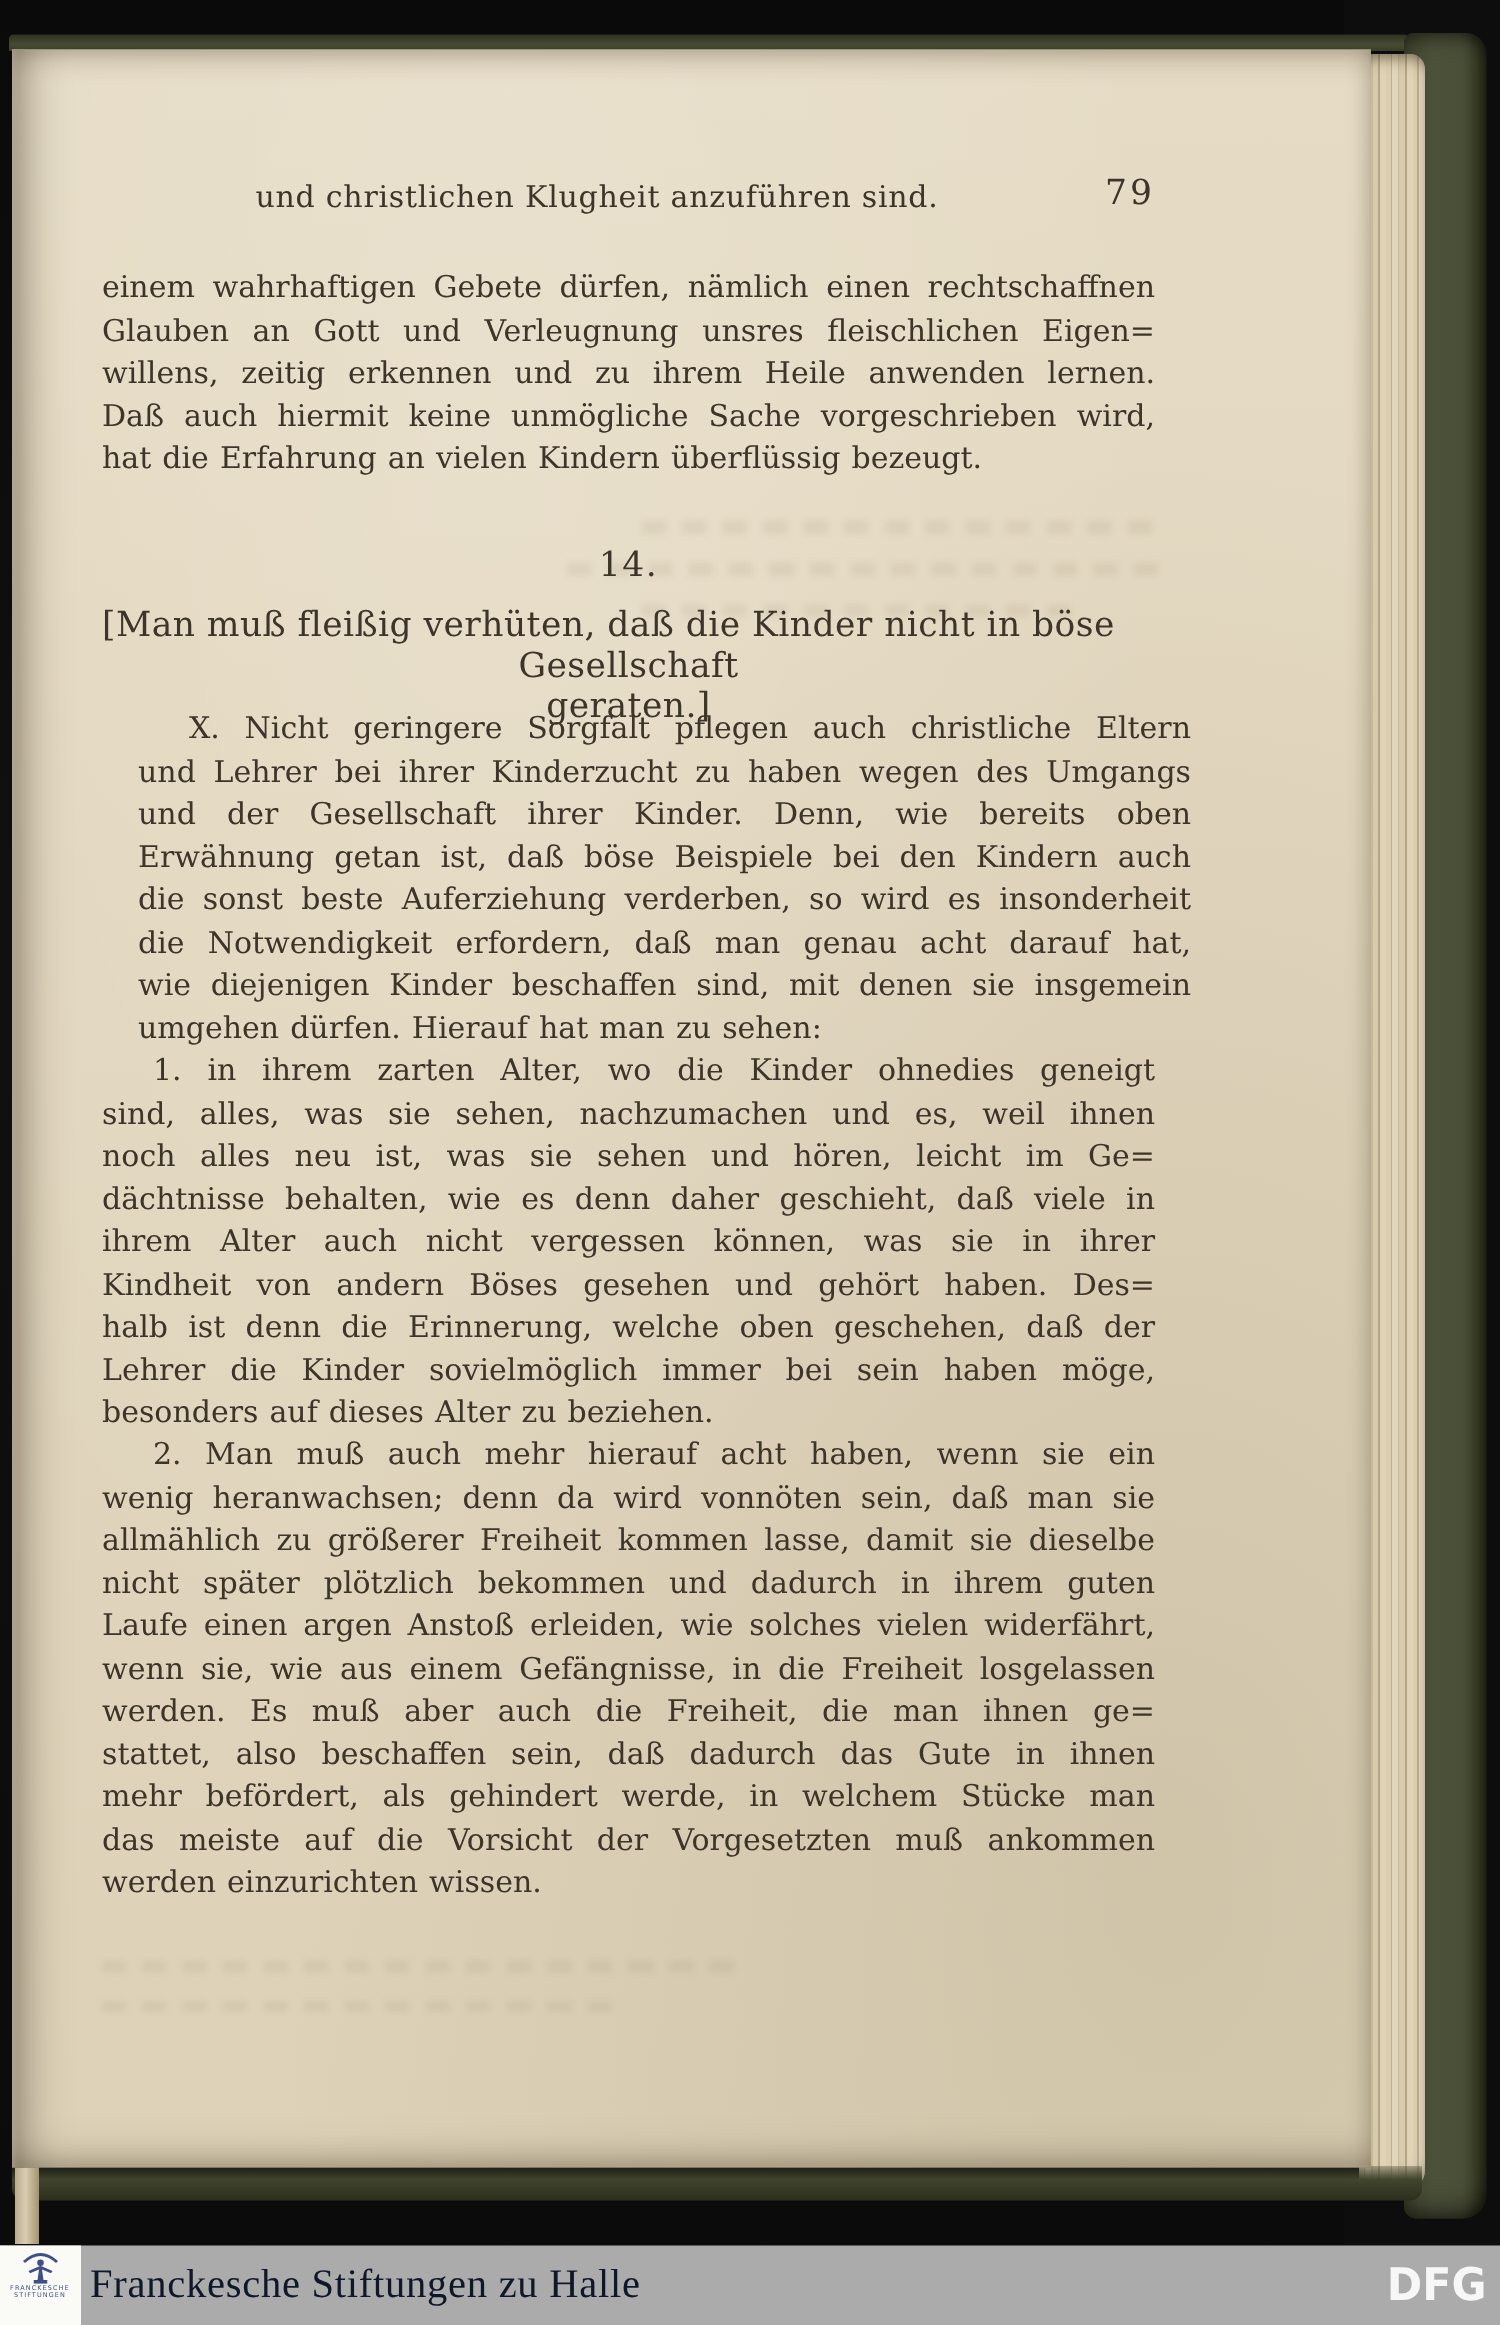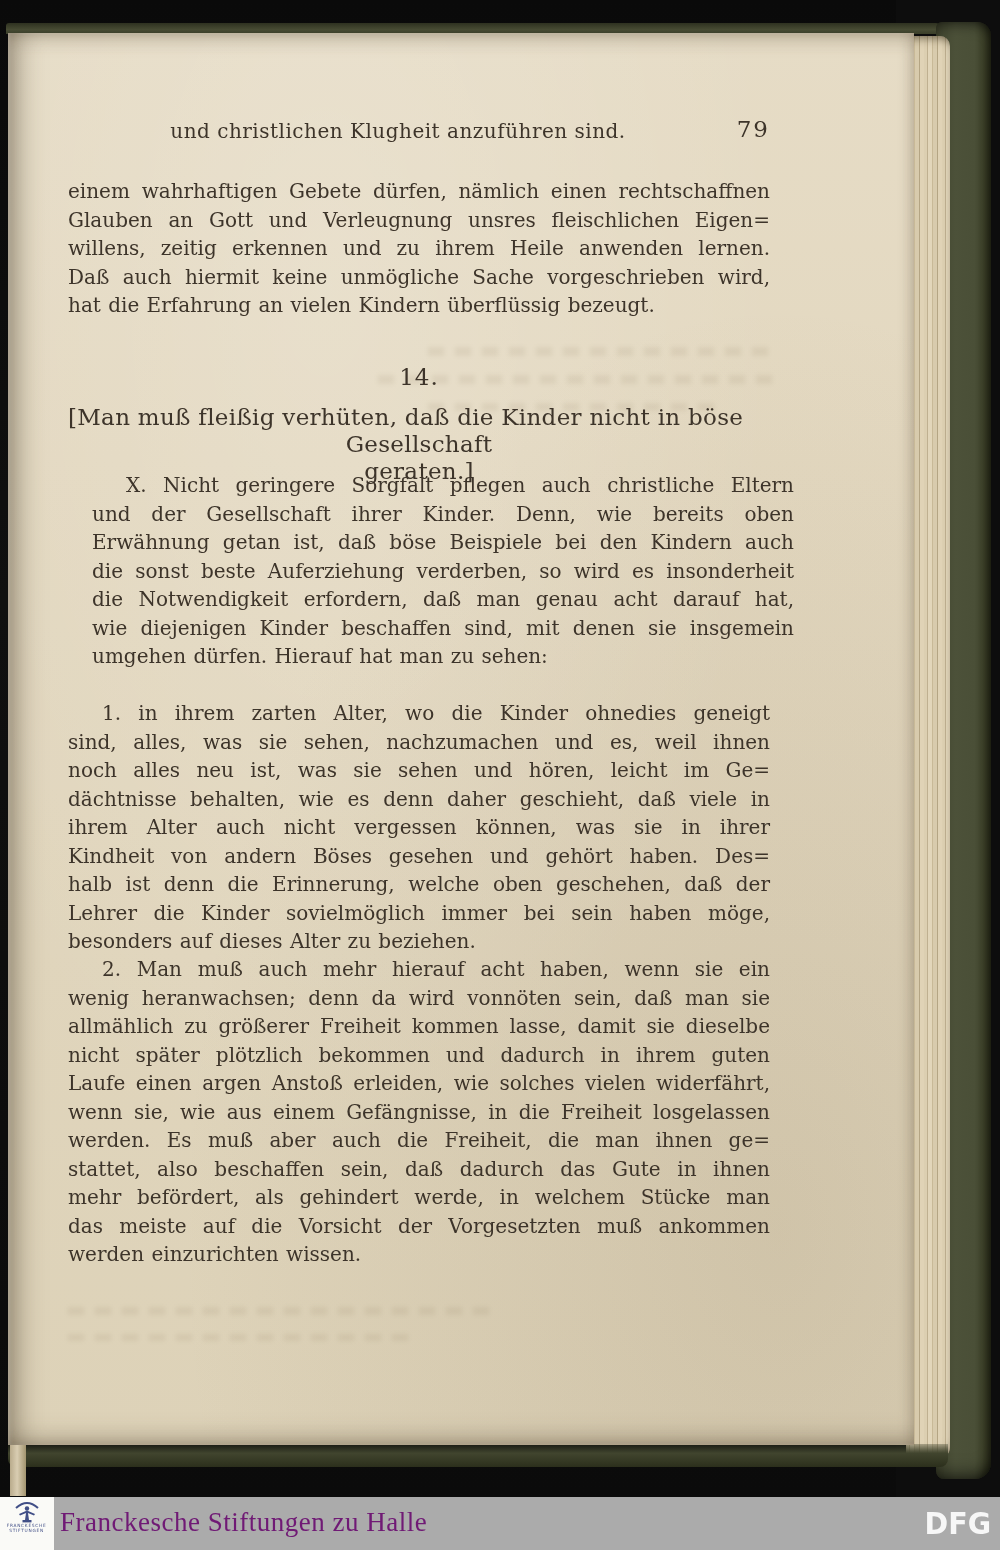--- a/index.html
+++ b/index.html
@@ -76,21 +76,21 @@
   .g5{left:60px;top:1301px;width:340px;height:7px;}
   
   .footer-bar{position:absolute;left:0;top:1497px;width:1000px;height:53px;background:var(--footer-bar);}
   .logo-box{position:absolute;left:0;top:0;width:54px;height:53px;background:#fafaf7;
     display:flex;flex-direction:column;align-items:center;}
   .statue-icon{margin-top:4px;width:26px;height:22px;display:block;}
   .logo-caption{font-family:"DejaVu Sans", sans-serif;font-size:6px;line-height:7px;
     color:var(--logo-blue);letter-spacing:1px;transform:scale(.72);transform-origin:center top;
     text-align:center;white-space:nowrap;}
   .institution{position:absolute;left:60px;top:0;height:44px;line-height:51px;
-    font-family:"Liberation Serif", serif;font-size:27px;color:#701a75;letter-spacing:.5px;}
+    font-family:"Liberation Serif", serif;font-size:27px;color:#0f172a;letter-spacing:.5px;}
   .dfg{position:absolute;right:9px;top:9px;font-family:"DejaVu Sans", sans-serif;
     font-size:30px;font-weight:800;color:#f7f7f7;letter-spacing:0;
     transform:scaleX(.95);transform-origin:right center;}
 </style>
 </head>
 <body>
 
 <div class="scan-area">
   <div class="cover-top-strip"></div>
   <div class="cover-right"></div>
@@ -121,20 +121,21 @@
 
       <div class="block section-num">14.</div>
 
       <div class="block section-heading">
           <div class="line first">[Man muß fleißig verhüten, daß die Kinder nicht in böse Gesellschaft</div>
           <div class="line last">geraten.]</div>
         </div>
 
       <div class="block para indented para-x">
           <div class="line first">X. Nicht geringere Sorgfalt pflegen auch christliche Eltern</div>
+          <div class="line">und Lehrer bei ihrer Kinderzucht zu haben wegen des Umgangs</div>
           <div class="line">und der Gesellschaft ihrer Kinder.  Denn, wie bereits oben</div>
           <div class="line">Erwähnung getan ist, daß böse Beispiele bei den Kindern auch</div>
           <div class="line">die sonst beste Auferziehung verderben, so wird es insonderheit</div>
           <div class="line">die Notwendigkeit erfordern, daß man genau acht darauf hat,</div>
           <div class="line">wie diejenigen Kinder beschaffen sind, mit denen sie insgemein</div>
           <div class="line last">umgehen dürfen.  Hierauf hat man zu sehen:</div>
         </div>
 
       <div class="block para indented para-1">
           <div class="line first">1. in ihrem zarten Alter, wo die Kinder ohnedies geneigt</div>

